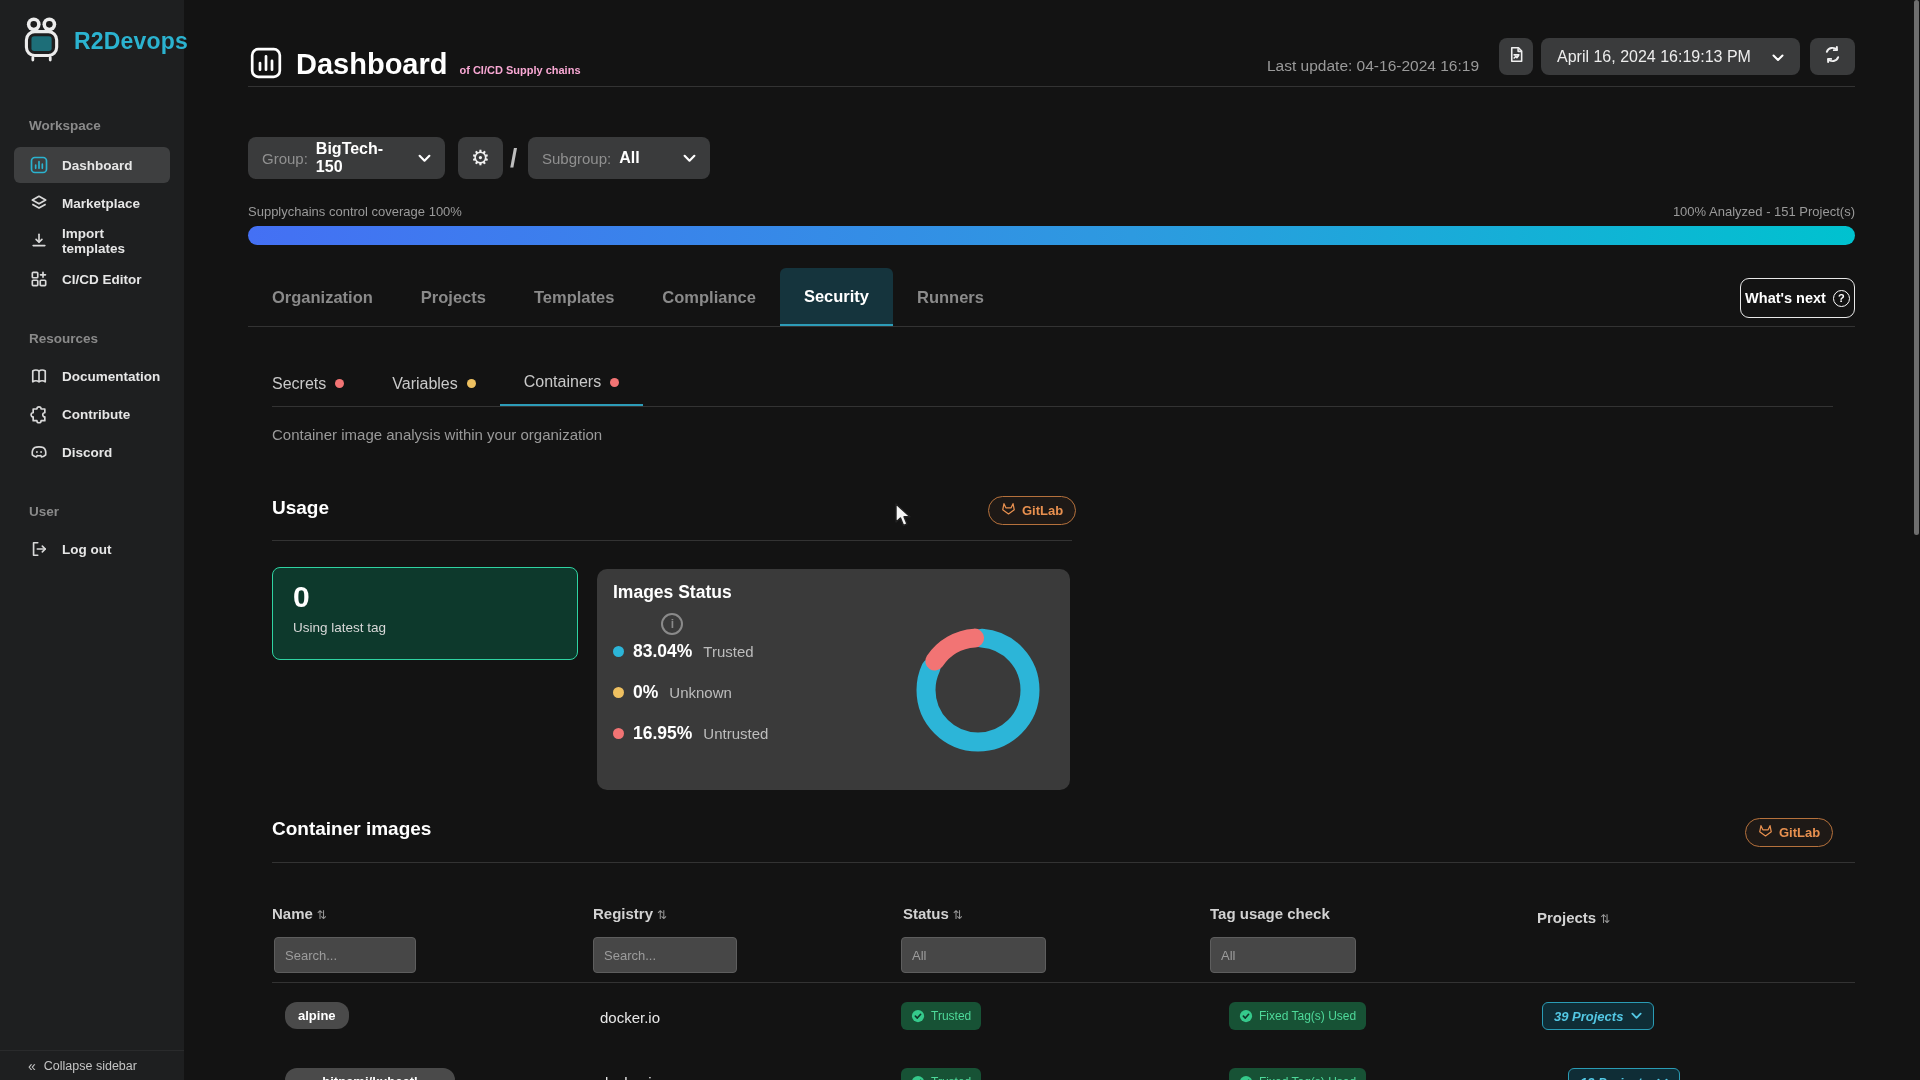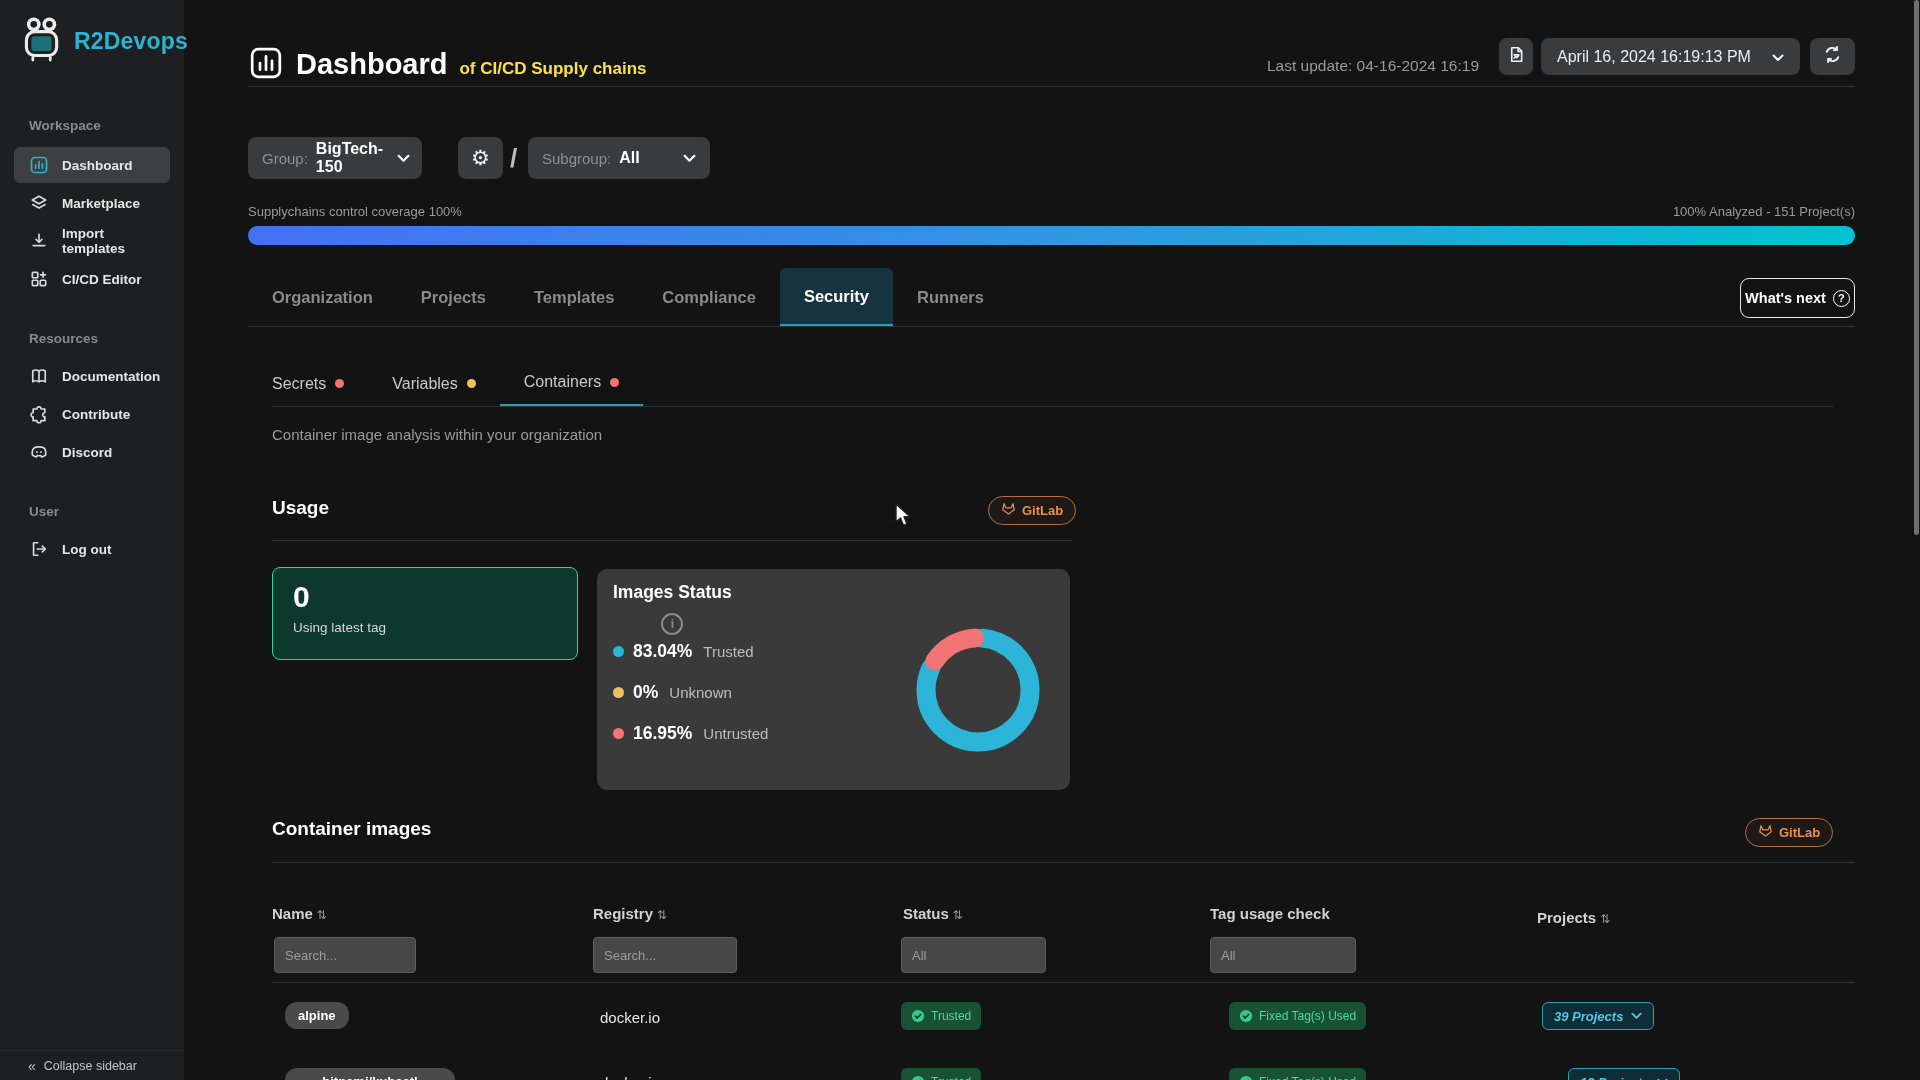--- a/index.html
+++ b/index.html
@@ -21,21 +21,21 @@
   .side-item.active { background:#3e3f40; }
   .side-item.active .ic { color:#2bb3d0; }
   .collapse-bar { position:absolute; left:0; bottom:0; width:184px; height:30px; display:flex;
                   align-items:center; gap:8px; padding-left:28px; color:#c4c4c4; font-size:12.5px;
                   border-top:1px solid #2a2b2c; cursor:pointer; background:#1e1f20; }
 
   
   .title-wrap { left:248px; top:38px; display:flex; align-items:baseline; gap:12px; }
   .title-icon { width:36px; height:36px; color:#fff; position:relative; top:7px; }
   .page-title { color:#ffffff; font-size:29px; font-weight:bold; }
-  .page-subtitle { color:#fde047; font-size:17px; font-weight:bold; }
+  .page-subtitle { color:#f9a8d4; font-size:11px; font-weight:bold; }
   .last-update { color:#9a9a9a; font-size:15.5px; }
   .tool-btn { background:#3a3b3c; border-radius:8px; display:flex; align-items:center;
               justify-content:center; color:#f0f0f0; cursor:pointer; }
   .date-dd { background:#3a3b3c; border-radius:8px; display:flex; align-items:center;
              justify-content:space-between; padding:0 16px; color:#ededed; font-size:16px; cursor:pointer; }
   .hdr-divider { left:248px; top:86px; width:1607px; height:1px; background:#333; }
   .head-box { left:940px; top:87px; width:230px; height:37px; border:1px solid #3a3a3a; border-top:none;
               border-radius:0 0 6px 6px; display:flex; align-items:center; justify-content:center; gap:8px; }
   .head-pill { border:1px solid #7a7a7a; border-radius:6px; padding:2px 10px; color:#cfcfcf; font-size:13px; }
   .head-text { color:#9a9a9a; font-size:15px; }
@@ -274,21 +274,21 @@
           <path d="M17 3.5v3.5h-3.5"></path>
         <path d="M18.5 15a7 7 0 0 1-11.5 2.5"></path>
           <path d="M7 20.5v-3.5h3.5"></path>
         </svg>
     </span>
   </div>
 
   <div class="abs hdr-divider"></div>
 
 
-  <div class="abs select-box" style="left:248px; top:137px; width:174px;">
+  <div class="abs select-box" style="left:248px; top:137px; width:197px;">
     <span class="select-label">Group:</span>
     <span class="select-value">BigTech-150</span>
     <span style="margin-left:6px;">
       <svg width="13" height="9" viewBox="0 0 12 8" fill="none" stroke="#fff" stroke-width="2" stroke-linecap="round" stroke-linejoin="round">
           <path d="M1.5 1.5 6 6 10.5 1.5"></path>
         </svg>
     </span>
   </div>
 
   <div class="abs tool-btn" style="left:458px; top:137px; width:45px; height:42px;">

